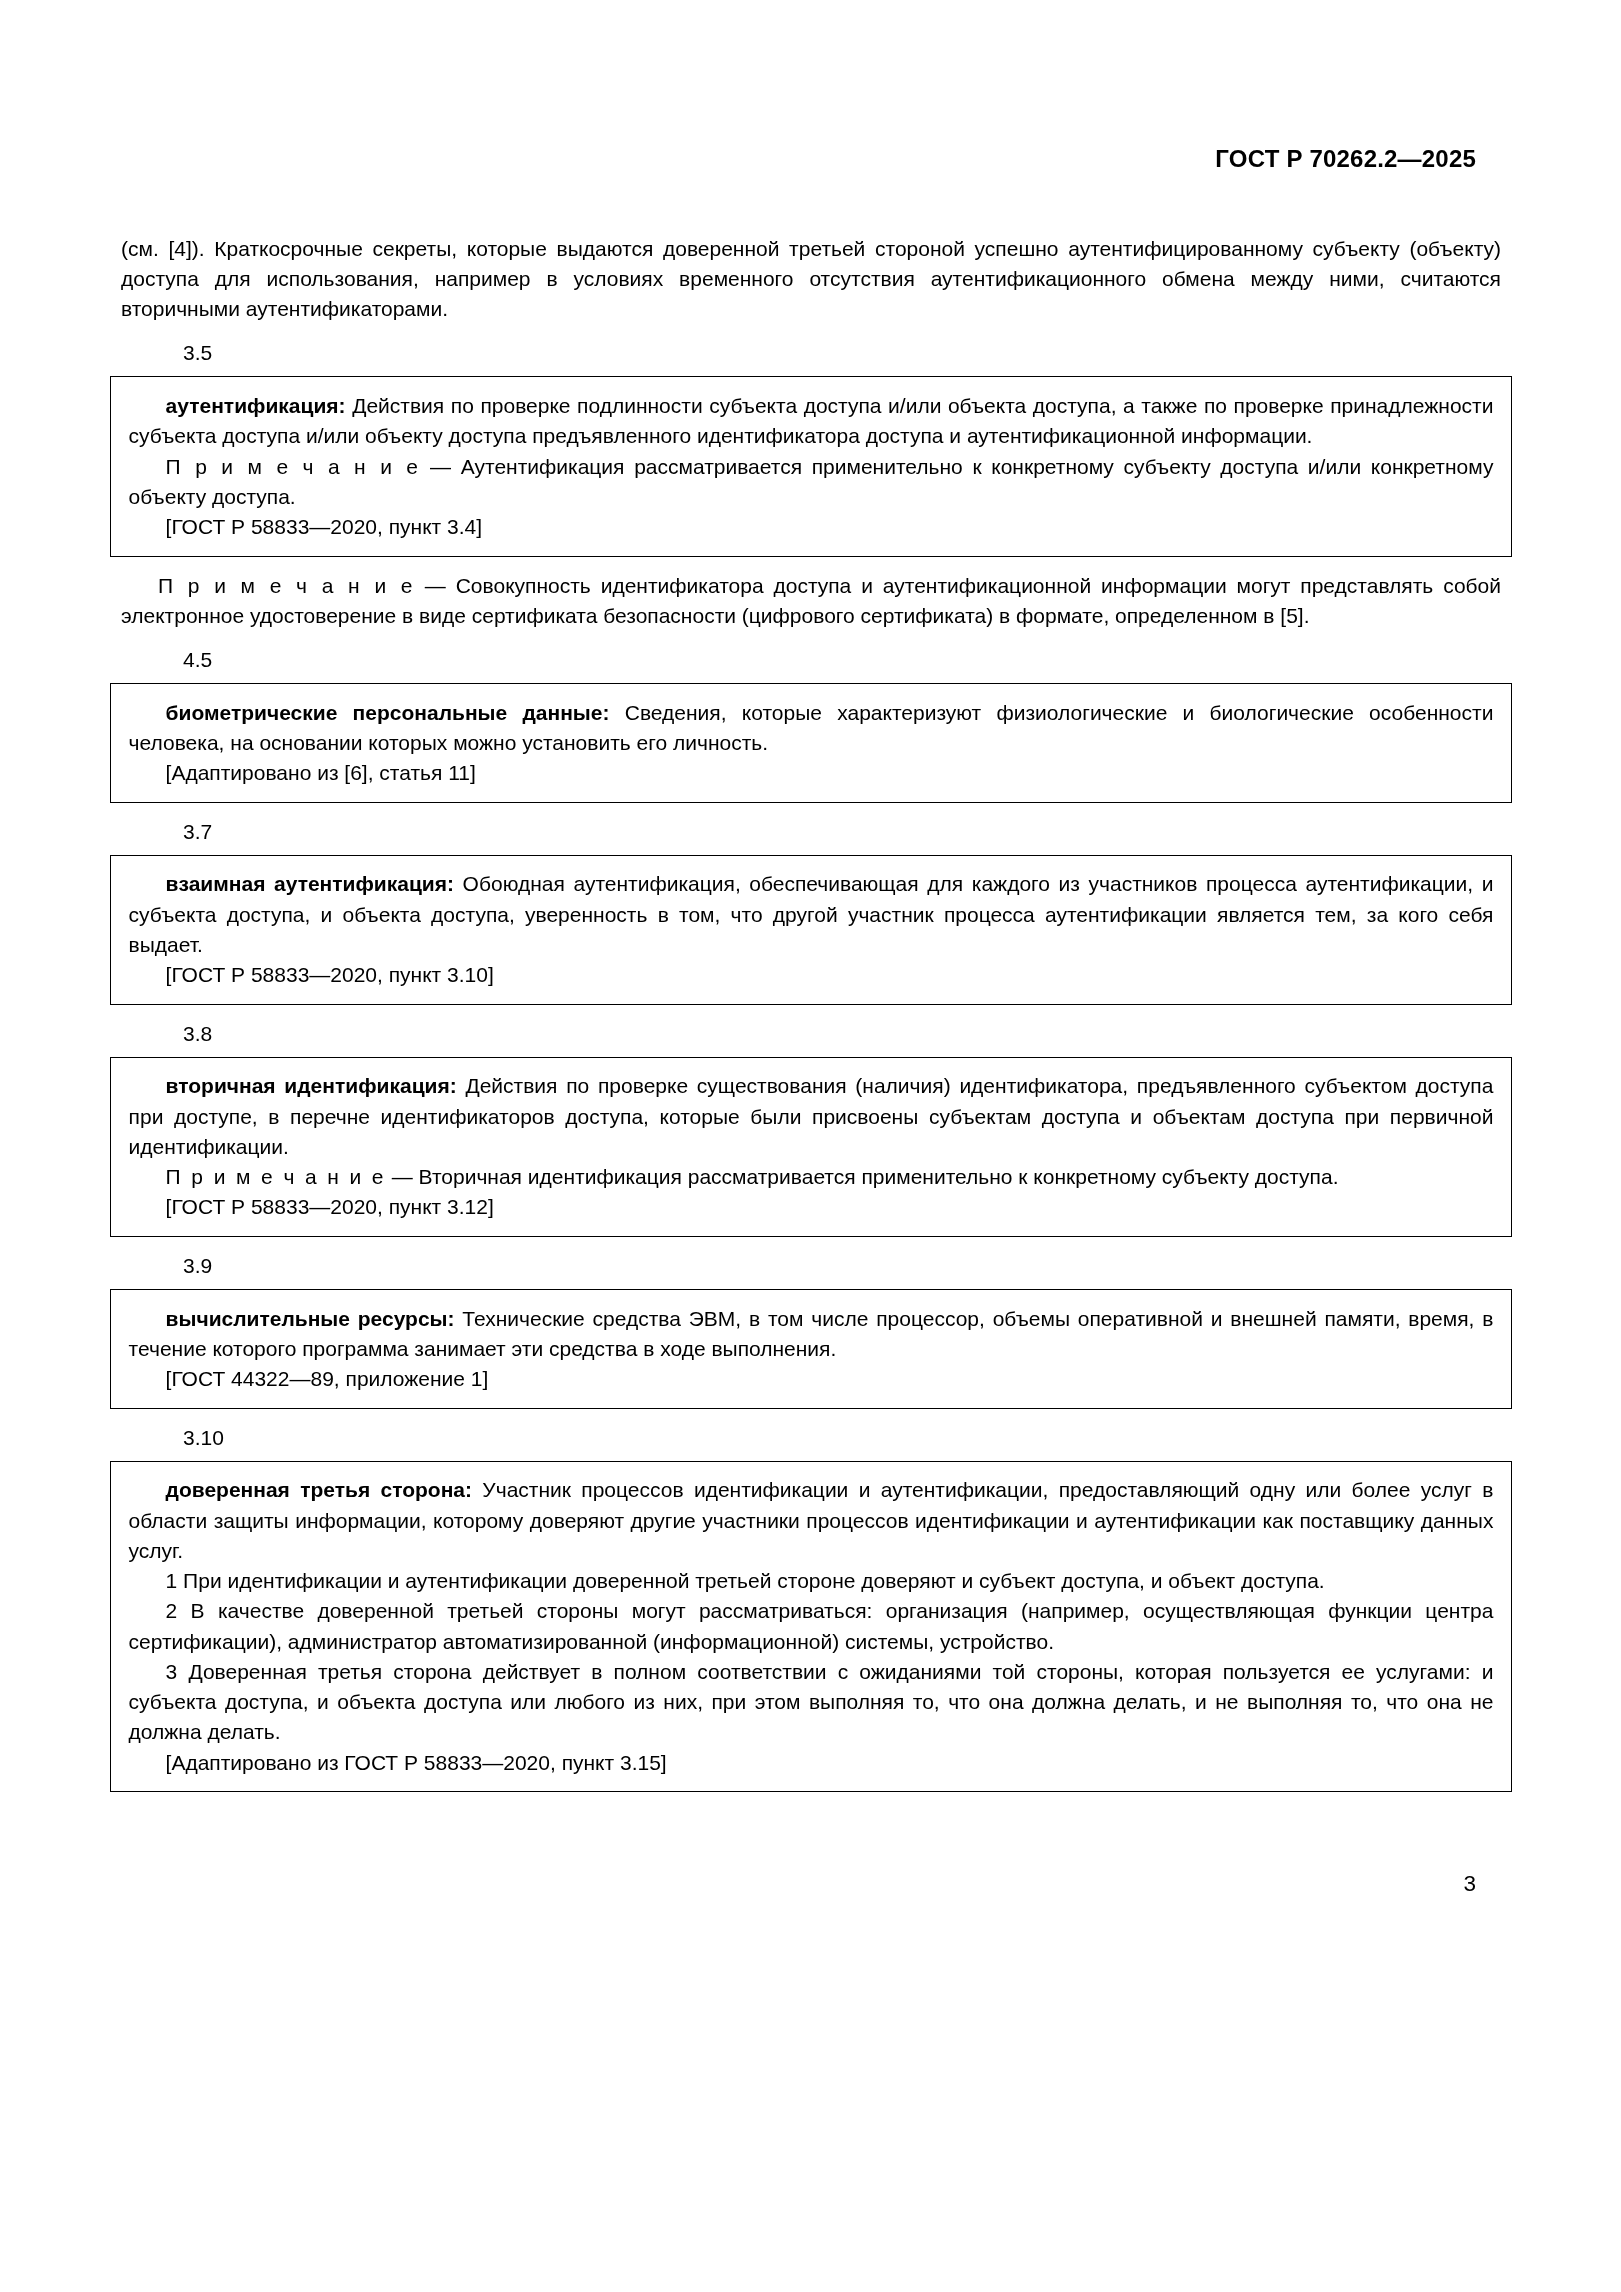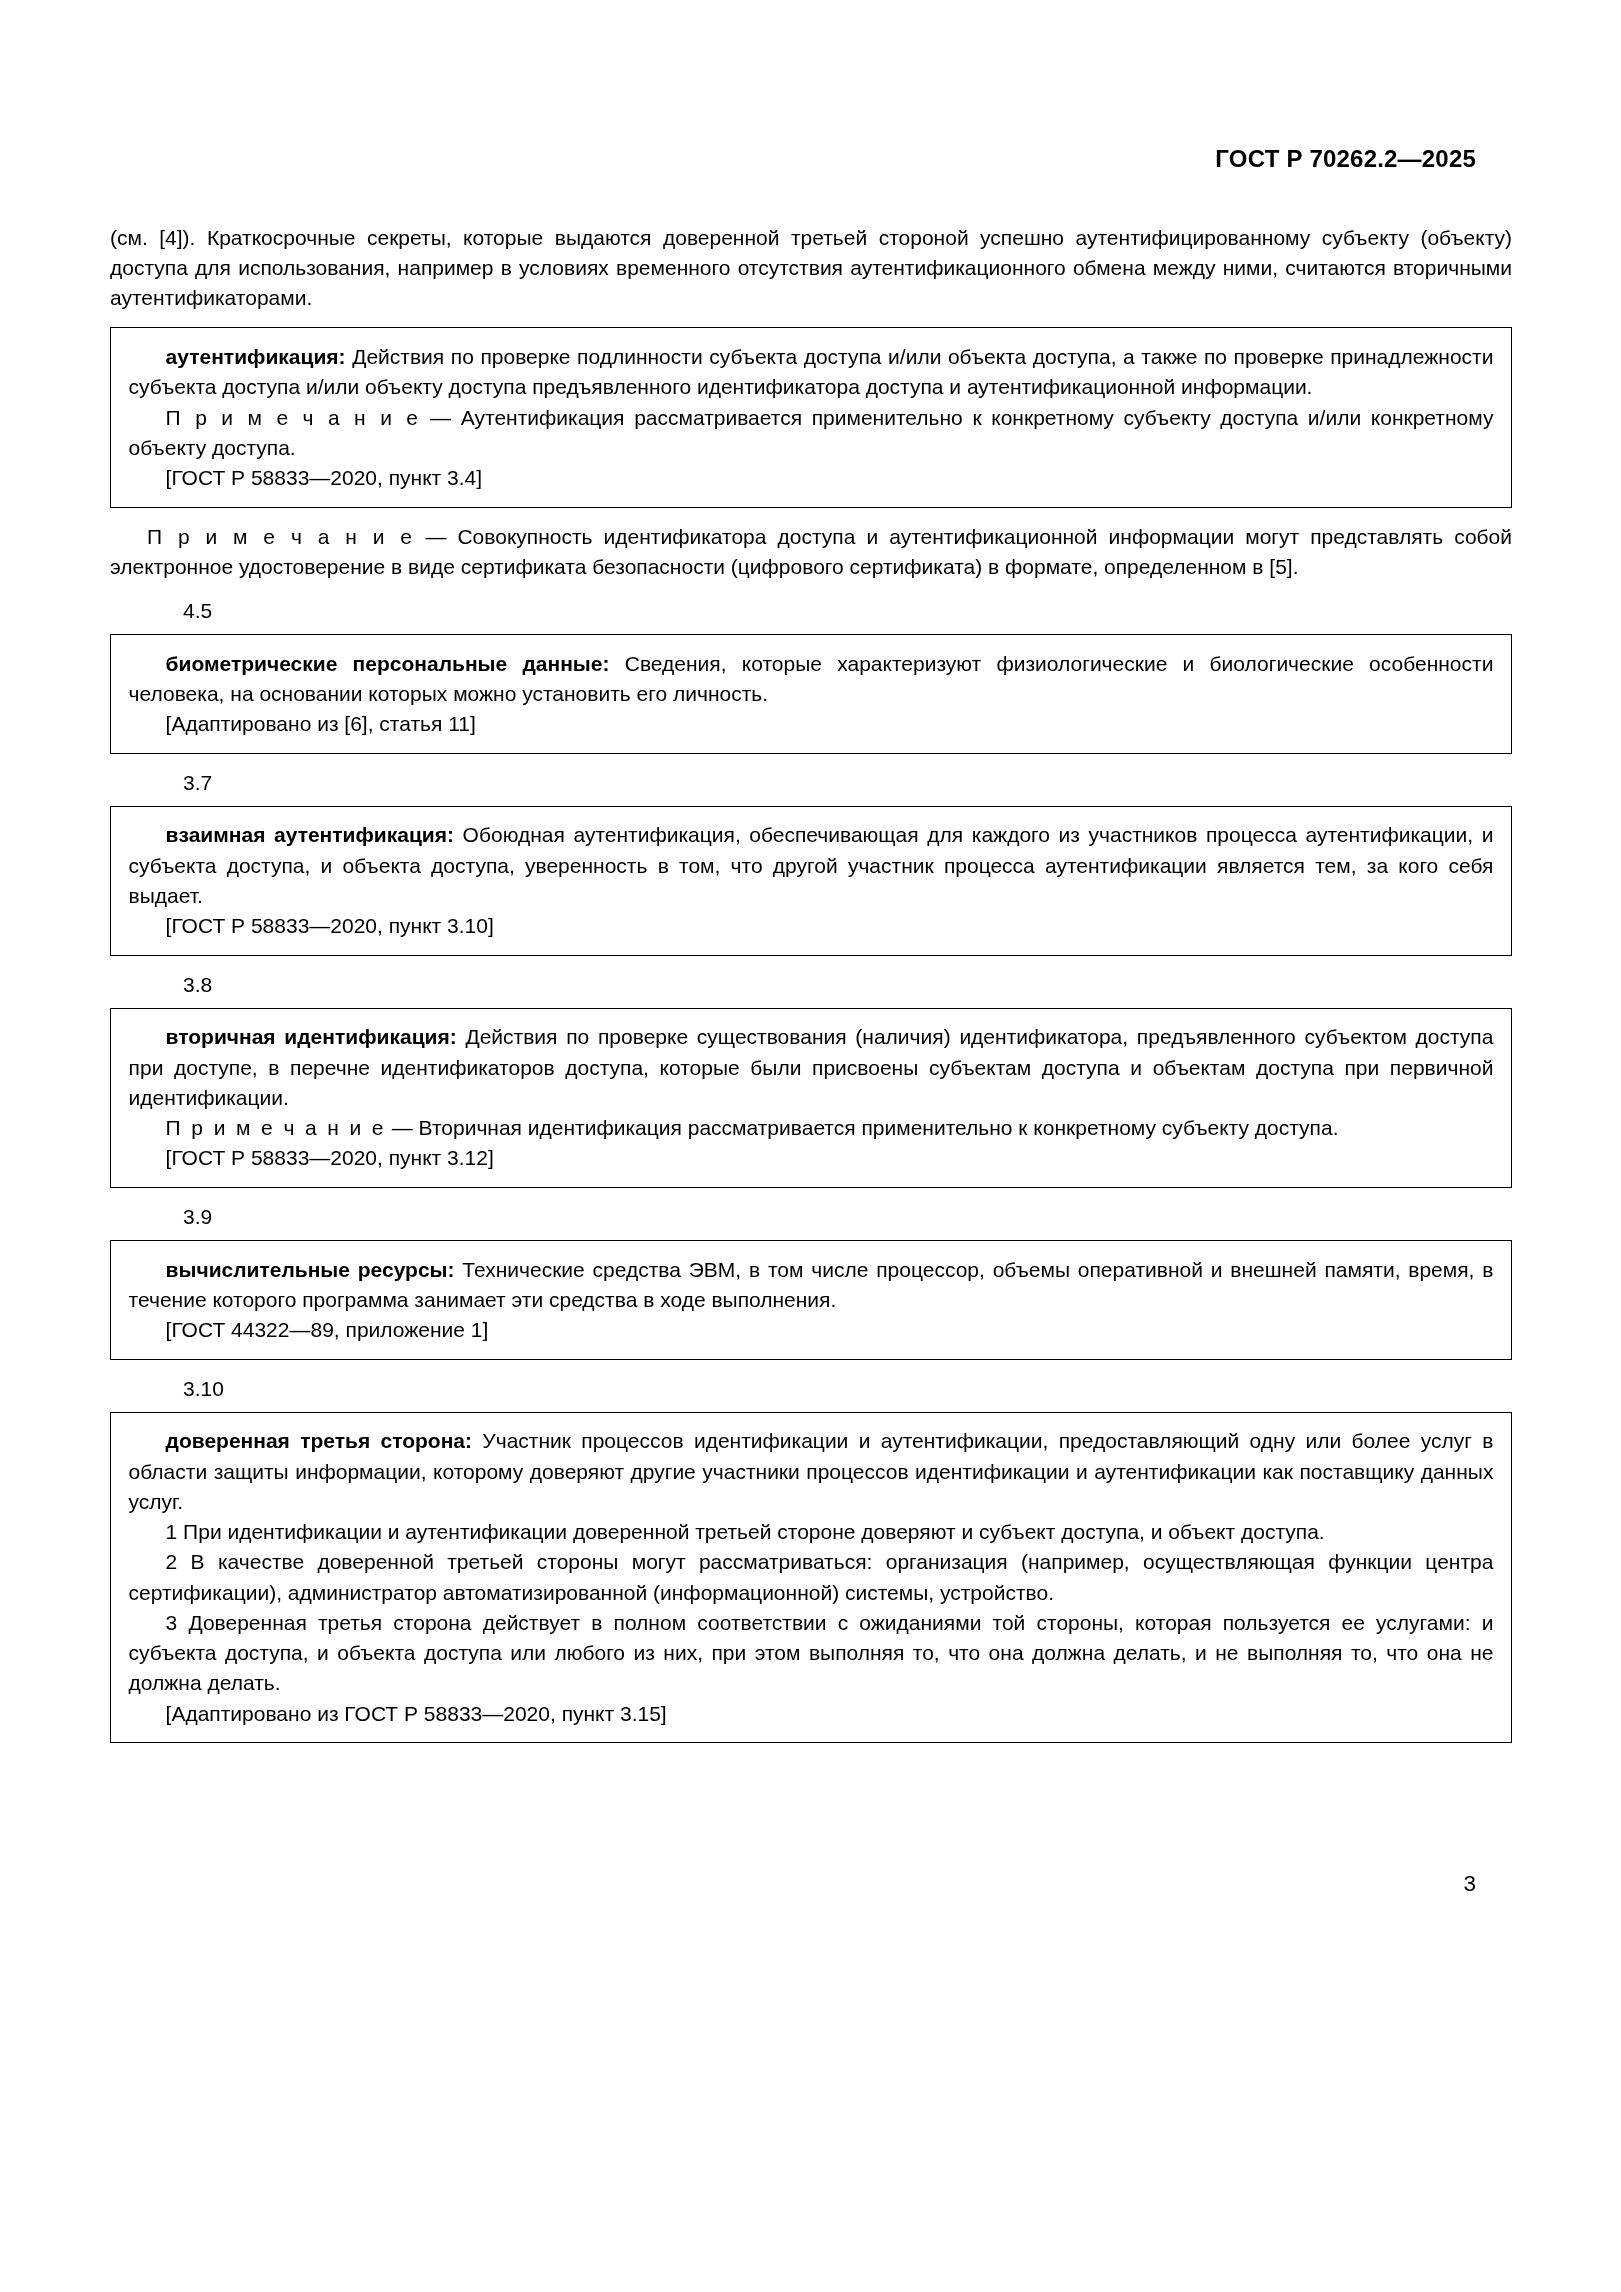--- a/index.html
+++ b/index.html
@@ -29,21 +29,21 @@
     font-weight: bold;
     letter-spacing: 0.2px;
   }
   .content {
     position: absolute;
     top: 223px;
     left: 110px;
     width: 1402px;
   }
   p {
-    margin: 0;
+    margin: 11px;
     font-size: 21px;
     line-height: 1.44;
     text-align: justify;
     text-justify: inter-word;
   }
   .intro {
     margin-bottom: 13.7px;
   }
   .clause-num {
     font-size: 21px;
@@ -106,20 +106,21 @@
 <body>
 
 <div class="page">
 
   <div class="header">ГОСТ Р 70262.2—2025</div>
 
   <div class="content">
 
     <p class="intro">(см. [4]). Краткосрочные секреты, которые выдаются доверенной третьей стороной успешно аутентифицированному субъекту (объекту) доступа для использования, например в условиях временного отсутствия аутентификационного обмена между ними, считаются вторичными аутентификаторами.</p>
 
+    <div class="clause-num">3.5</div>
     <div class="termbox">
       <p class="term-def"><span class="term-name">аутентификация:</span><span> Действия по проверке подлинности субъекта доступа и/или объекта доступа, а также по проверке принадлежности субъекта доступа и/или объекту доступа предъявленного идентификатора доступа и аутентификационной информации.</span></p>
       <p class="note"><span class="note-sp">П р и м е ч а н и е</span><span> — Аутентификация рассматривается применительно к конкретному субъекту доступа и/или конкретному объекту доступа.</span></p>
       <p class="src">[ГОСТ Р 58833—2020, пункт 3.4]</p>
     </div>
     <p class="outer-note"><span class="note-sp">П р и м е ч а н и е</span><span> — Совокупность идентификатора доступа и аутентификационной информации могут представлять собой электронное удостоверение в виде сертификата безопасности (цифрового сертификата) в формате, определенном в [5].</span></p>
 
     <div class="clause-num">4.5</div>
     <div class="termbox">
       <p class="term-def"><span class="term-name">биометрические персональные данные:</span><span> Сведения, которые характеризуют физиологические и биологические особенности человека, на основании которых можно установить его личность.</span></p>

